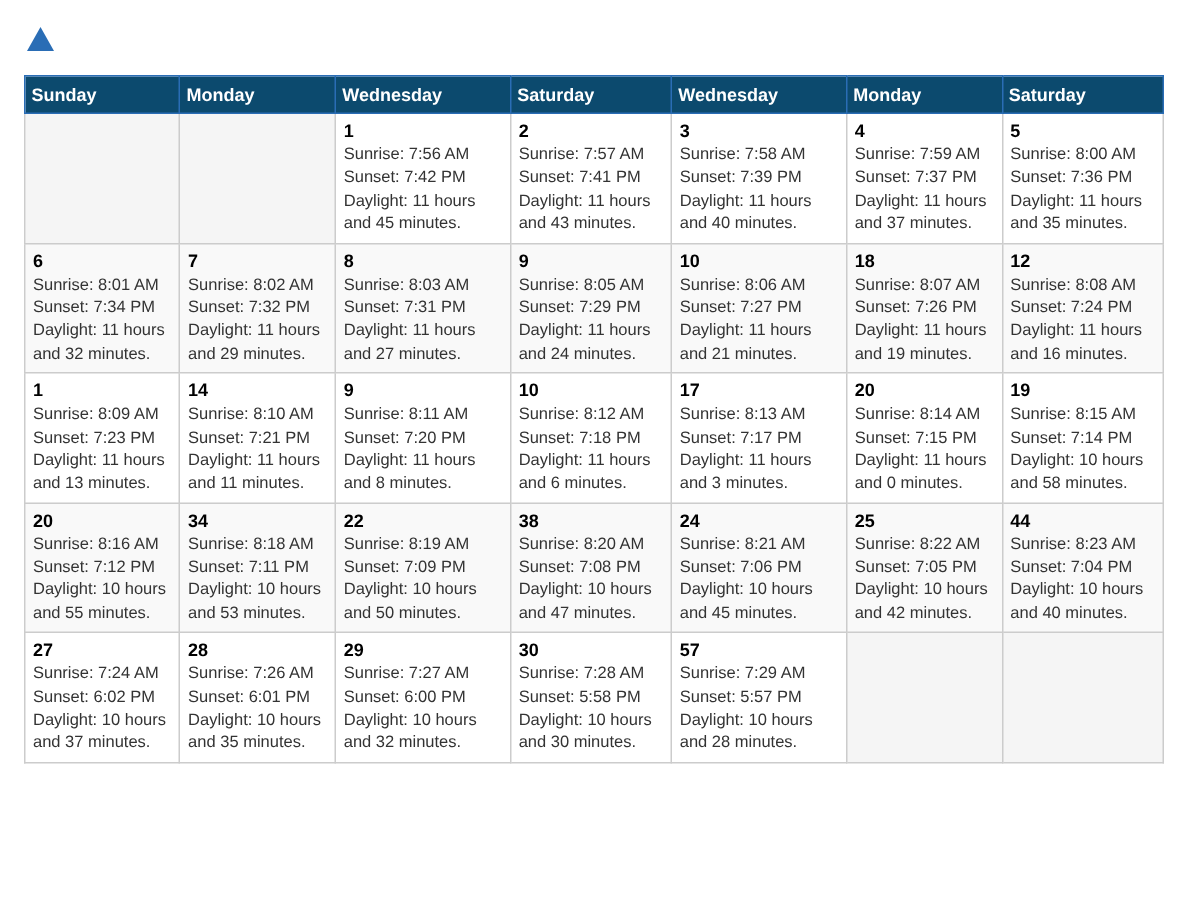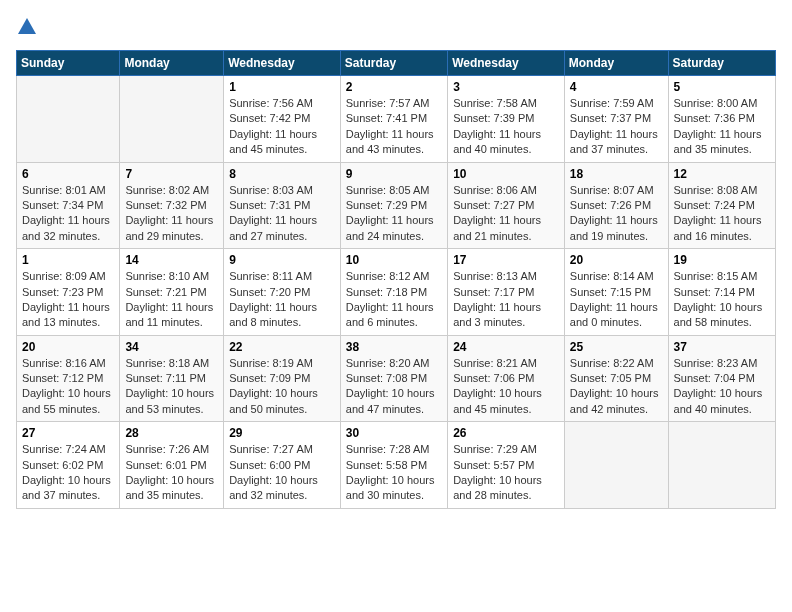--- a/index.html
+++ b/index.html
@@ -221,21 +221,21 @@
         </td>
         <td>
           <span class="day-number">24</span>
           <div class="day-info">Sunrise: 8:21 AM<br>Sunset: 7:06 PM<br>Daylight: 10 hours and 45 minutes.</div>
         </td>
         <td>
           <span class="day-number">25</span>
           <div class="day-info">Sunrise: 8:22 AM<br>Sunset: 7:05 PM<br>Daylight: 10 hours and 42 minutes.</div>
         </td>
         <td>
-          <span class="day-number">37</span>
+          <span class="day-number">44</span>
           <div class="day-info">Sunrise: 8:23 AM<br>Sunset: 7:04 PM<br>Daylight: 10 hours and 40 minutes.</div>
         </td>
       </tr>
       <tr>
         <td>
           <span class="day-number">27</span>
           <div class="day-info">Sunrise: 7:24 AM<br>Sunset: 6:02 PM<br>Daylight: 10 hours and 37 minutes.</div>
         </td>
         <td>
           <span class="day-number">28</span>
@@ -243,20 +243,20 @@
         </td>
         <td>
           <span class="day-number">29</span>
           <div class="day-info">Sunrise: 7:27 AM<br>Sunset: 6:00 PM<br>Daylight: 10 hours and 32 minutes.</div>
         </td>
         <td>
           <span class="day-number">30</span>
           <div class="day-info">Sunrise: 7:28 AM<br>Sunset: 5:58 PM<br>Daylight: 10 hours and 30 minutes.</div>
         </td>
         <td>
-          <span class="day-number">26</span>
+          <span class="day-number">57</span>
           <div class="day-info">Sunrise: 7:29 AM<br>Sunset: 5:57 PM<br>Daylight: 10 hours and 28 minutes.</div>
         </td>
         <td class="empty-cell"></td>
         <td class="empty-cell"></td>
       </tr>
     </tbody>
 </table>
 
 </body></html>

